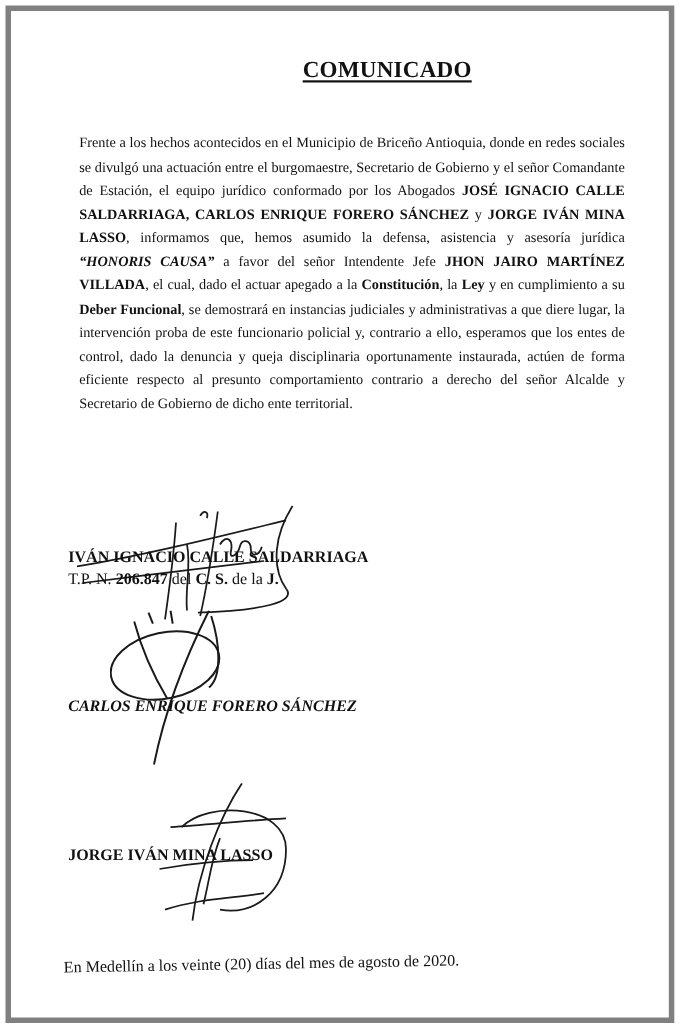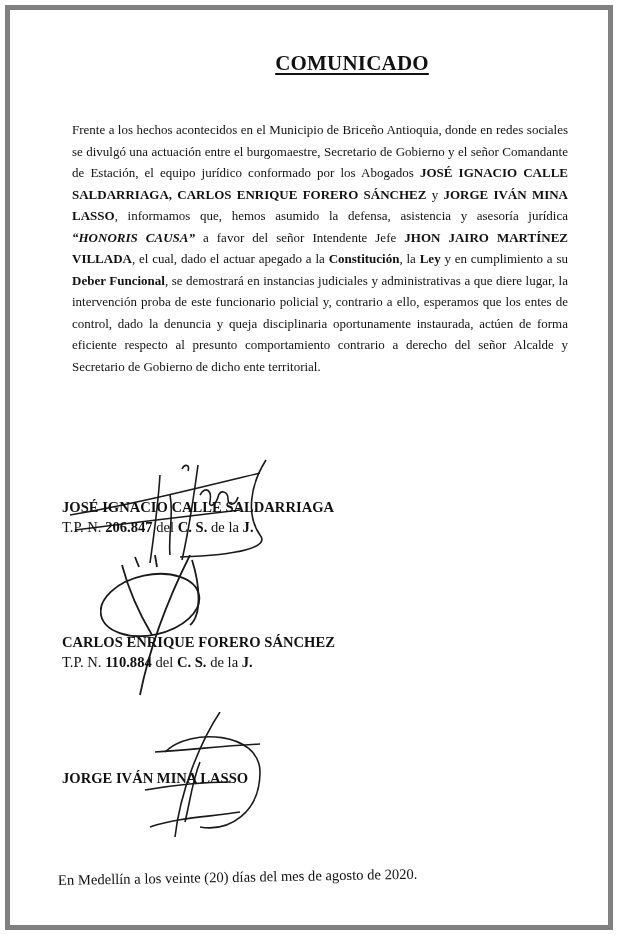--- a/index.html
+++ b/index.html
@@ -50,35 +50,34 @@
     <path d="M0,60 C60,50 120,35 190,18"></path>
     <path d="M5,75 C60,68 110,62 170,55"></path>
     <path d="M90,20 C88,50 84,80 80,108"></path>
     <path d="M100,40 C104,60 98,80 100,100"></path>
     <path d="M128,10 C124,40 120,70 112,105"></path>
     <path d="M130,40 c6,-10 12,-4 10,6 c-2,8 6,4 8,-4 c2,-8 10,-6 10,2 c0,8 8,6 10,-2"></path>
     <path d="M196,5 C180,30 176,60 190,80 C200,92 170,100 110,102"></path>
     <path d="M112,14 c3,-6 8,-4 6,2"></path>
   </svg>
   <div class="sig-block" style="top:497px;">
-    <div class="sig-name">JOSÉ IGNACIO CALLE SALDARRIAGA</div>
+    <div class="sig-name">IVÁN IGNACIO CALLE SALDARRIAGA</div>
     <div class="sig-tp"><span>T.P. N. </span><b>206.847</b><span> del </span><b>C. S.</b><span> de la </span><b>J.</b></div>
   </div>
 
   <svg class="sig-svg" style="left:100px;top:555px;" width="120" height="145" viewBox="0 0 120 145" fill="none" stroke="#1a1a1a" stroke-width="1.8">
     <ellipse cx="50" cy="50" rx="50" ry="30" transform="rotate(-12 50 50)"></ellipse>
     <path d="M22,10 C30,40 40,60 52,80"></path>
     <path d="M90,0 C70,40 50,90 40,140"></path>
     <path d="M92,5 C100,30 102,60 90,70"></path>
     <path d="M35,2 l4,10"></path>
     <path d="M55,0 l2,12"></path>
   </svg>
-  <div class="sig-block" style="top:632px;">
+  <div class="sig-block" style="top:632px;font-style:italic;">
     <div class="sig-name">CARLOS ENRIQUE FORERO SÁNCHEZ</div>
-    <div class="sig-tp"><span>T.P. N. </span><b>110.884</b><span> del </span><b>C. S.</b><span> de la </span><b>J.</b></div>
   </div>
 
   <svg class="sig-svg" style="left:130px;top:712px;" width="140" height="130" viewBox="0 0 140 130" fill="none" stroke="#1a1a1a" stroke-width="1.6">
     <path d="M90,0 C70,30 50,80 45,125"></path>
     <path d="M35,40 C60,15 130,20 130,60 C130,100 100,120 70,115"></path>
     <path d="M25,40 C60,38 90,34 130,32"></path>
     <path d="M15,78 C50,72 80,70 100,70"></path>
     <path d="M20,115 C50,105 80,105 110,100"></path>
     <path d="M70,50 C62,70 60,90 55,110"></path>
   </svg>

